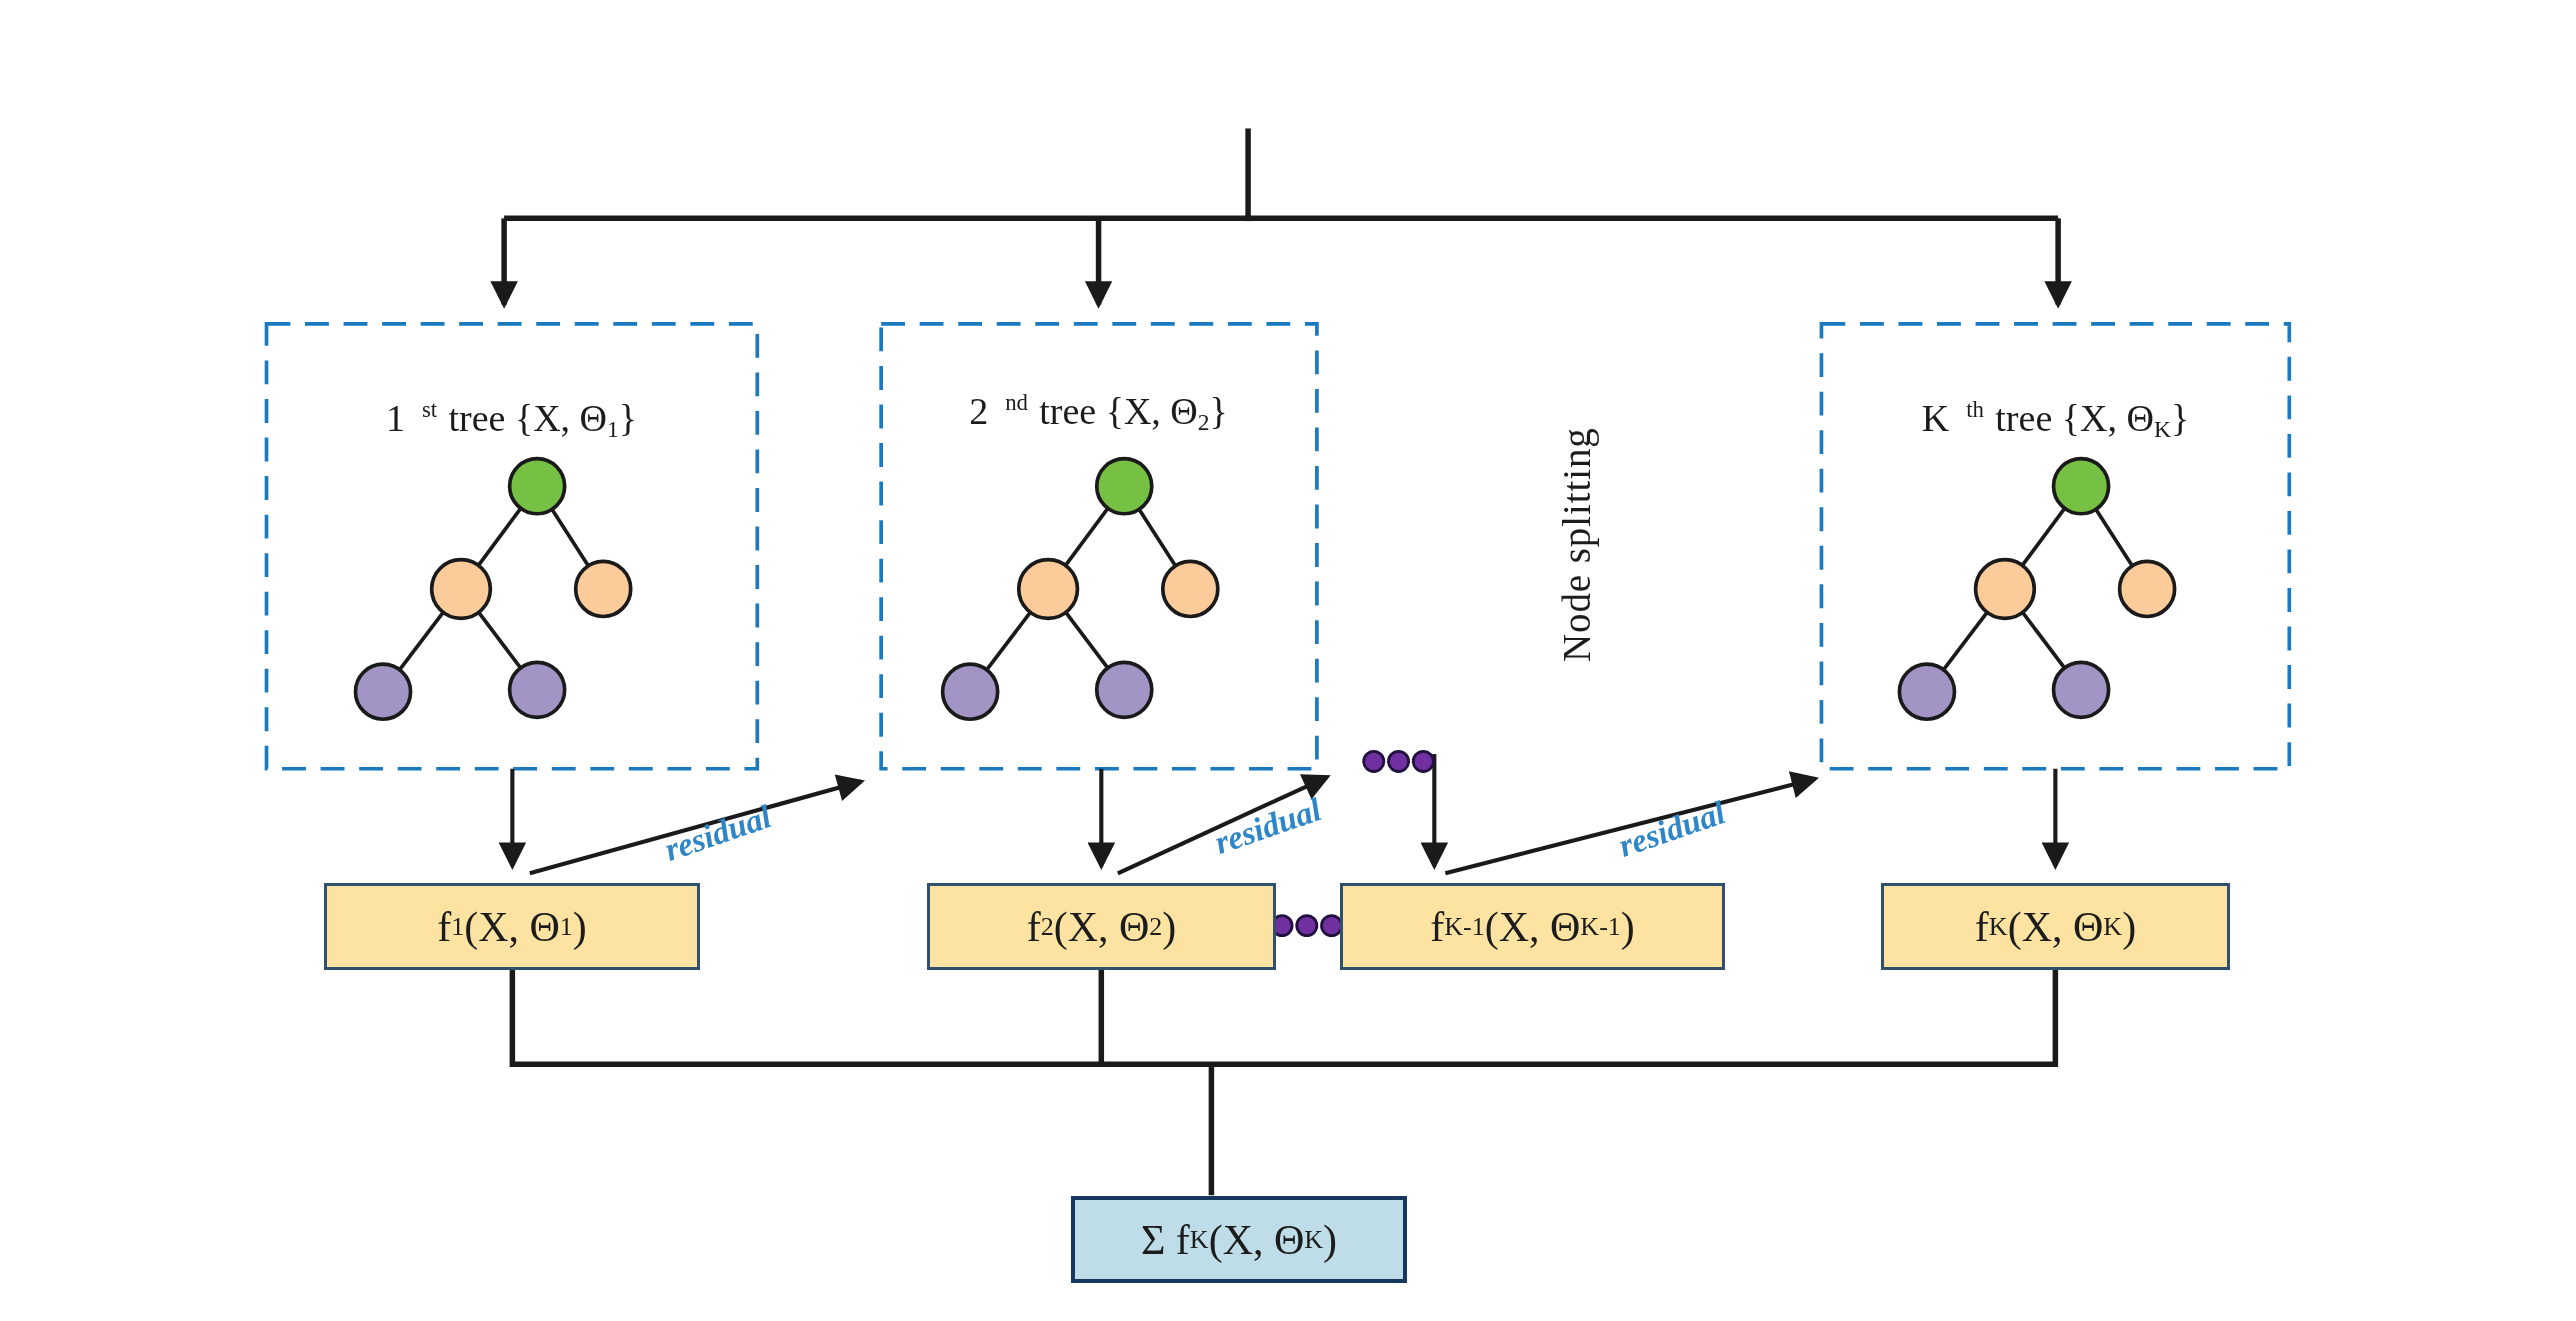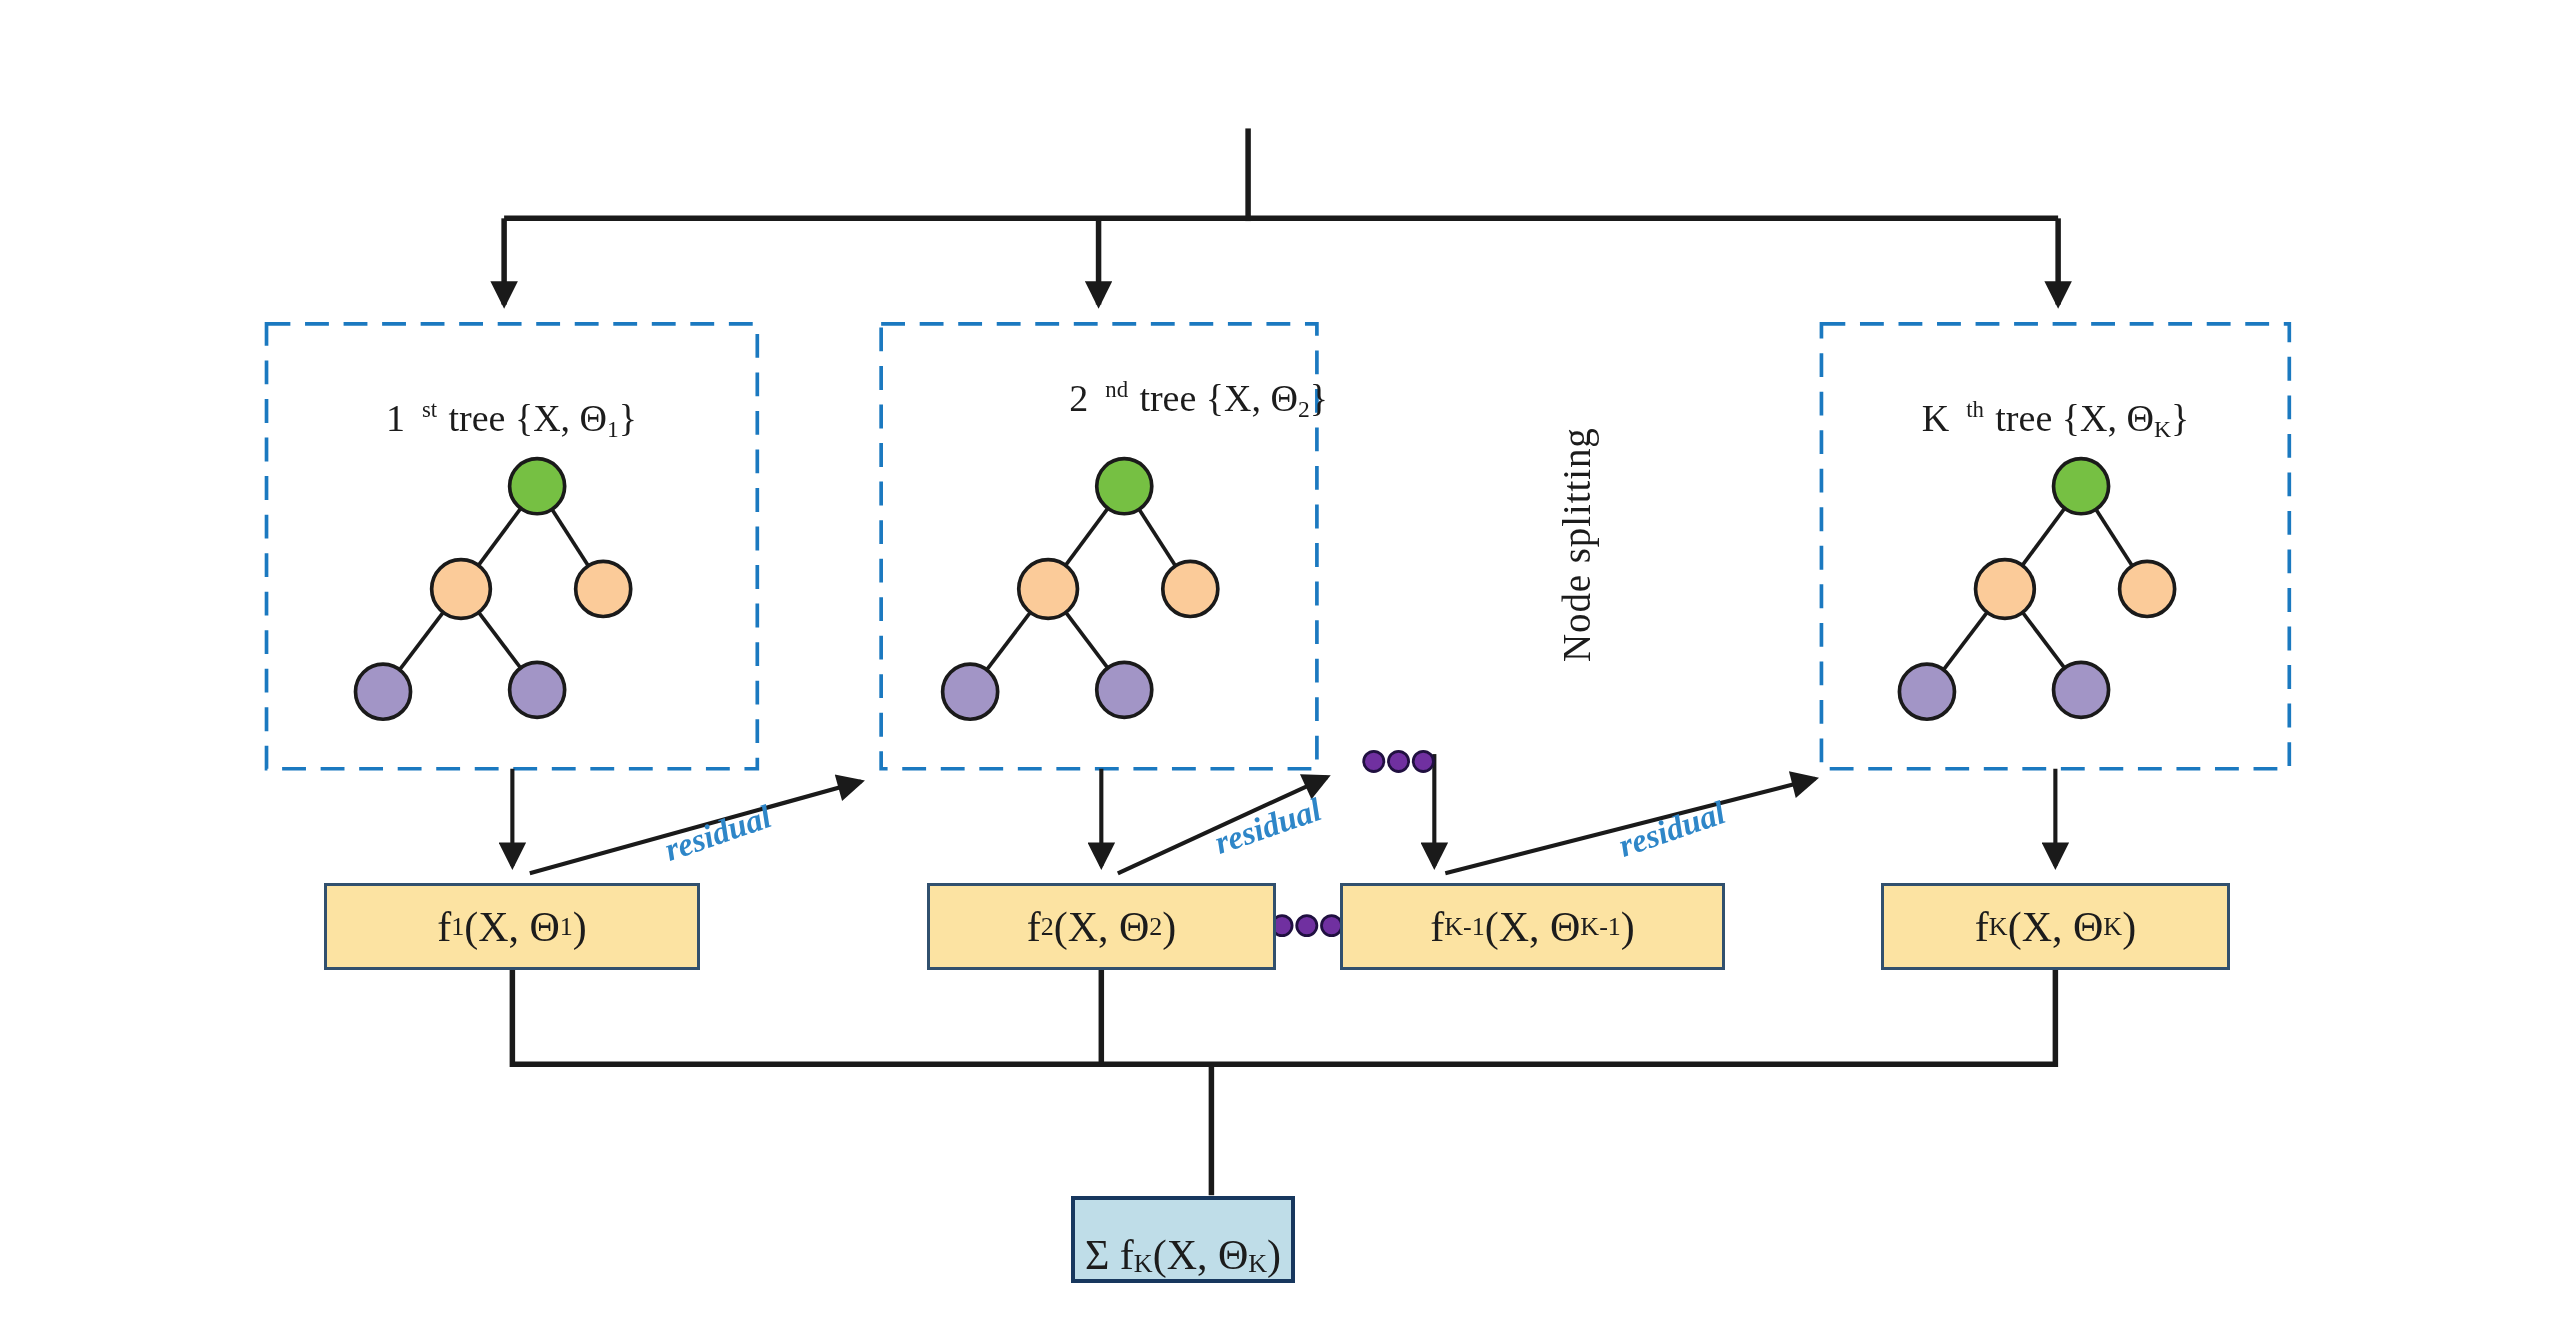--- a/index.html
+++ b/index.html
@@ -117,21 +117,21 @@
         <circle class="dot" cx="1451" cy="1009" r="11"></circle>
     </g>
 
     <path class="wire" d="M558,1057 L558,1160 L2240,1160 L2240,1057 M1200,1057 L1200,1160 M1320,1160 L1320,1303"></path>
   </svg>
 
 
   <div class="tree-label" style="left:282px;top:396px;">
     <span>1</span><span class="sup">st</span><span> tree {X, Θ</span><span class="sub">1</span><span>}</span>
   </div>
-  <div class="tree-label" style="left:869px;top:376px;text-align:right;">
+  <div class="tree-label" style="left:869px;top:389px;">
     <span>2</span><span class="sup">nd</span><span> tree {X, Θ</span><span class="sub">2</span><span>}</span>
   </div>
   <div class="tree-label" style="left:1826px;top:396px;">
     <span>K</span><span class="sup">th</span><span> tree {X, Θ</span><span class="sub">K</span><span>}</span>
   </div>
 
   <div class="vertical-label" style="left:1554px;top:378px;height:284px;">Node splitting</div>
 
   <div class="residual" style="left:663px;top:815px;">residual</div>
   <div class="residual" style="left:1213px;top:808px;">residual</div>
@@ -159,21 +159,21 @@
       <span>)</span>
   </div>
   <div class="box f-box" style="left:1881px;top:883px;width:349px;height:87px;">
     <span>f</span>
       <span class="sub">K</span>
       <span>(X, Θ</span>
       <span class="sub">K</span>
       <span>)</span>
   </div>
 
-  <div class="box sum-box" style="left:1071px;top:1196px;width:224px;height:87px;align-items:flex-end;">
+  <div class="box sum-box" style="left:1071px;top:1196px;width:336px;height:87px;">
     <span>Σ f</span>
       <span class="sub">K</span>
       <span>(X, Θ</span>
       <span class="sub">K</span>
       <span>)</span>
   </div>
 
 </div>
 
 

